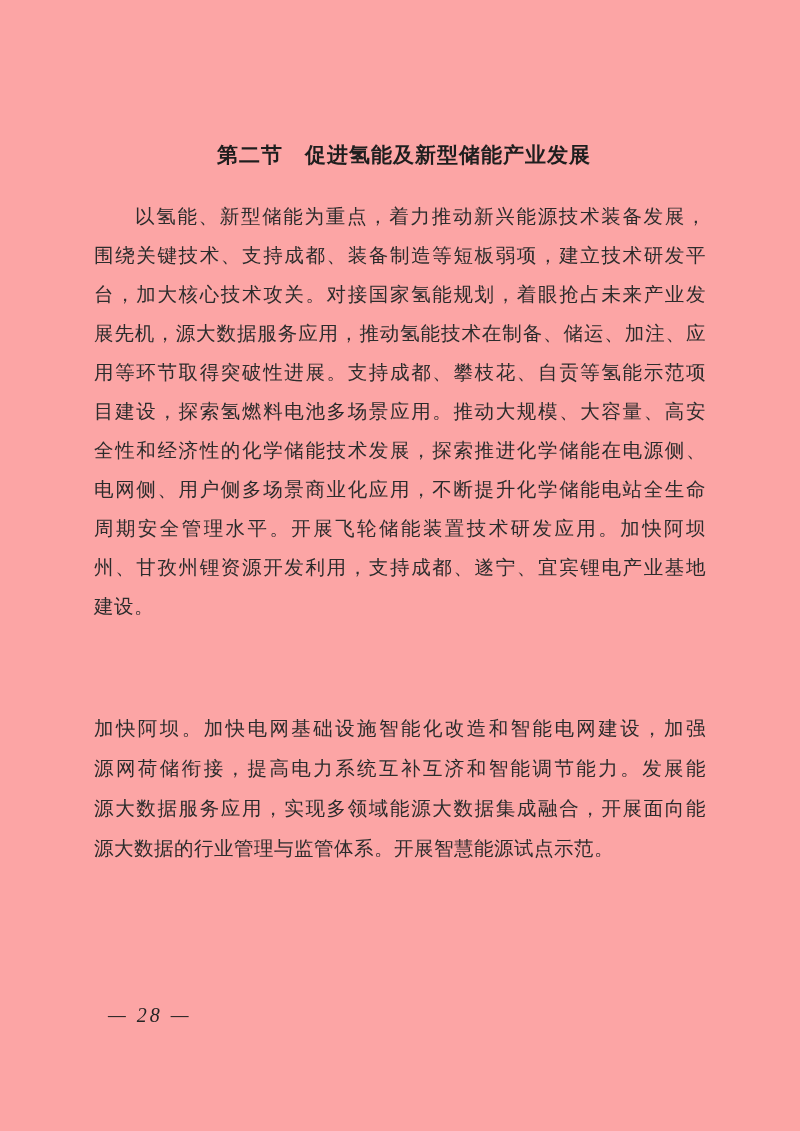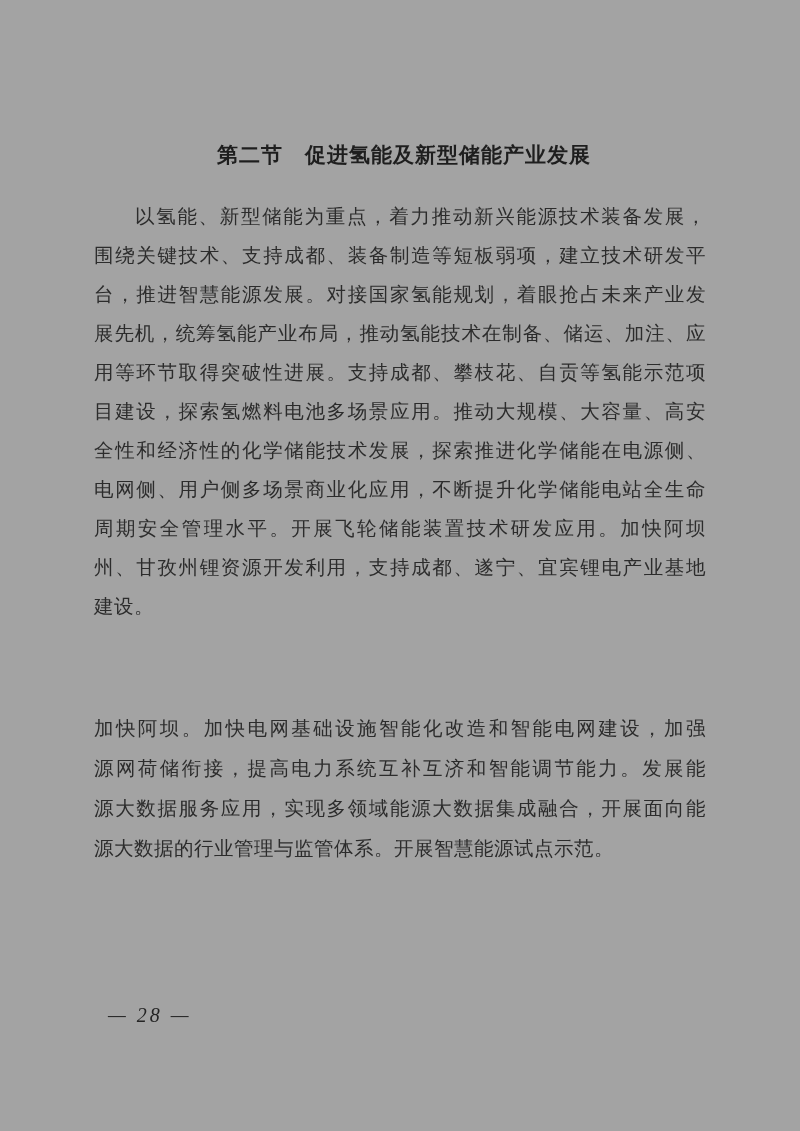--- a/index.html
+++ b/index.html
@@ -5,21 +5,21 @@
   html, body {
     margin: 0;
     padding: 0;
     background: #e8e8e8;
   }
   .page {
     position: relative;
     width: 800px;
     height: 1131px;
     margin: 0 auto;
-    background: #a3a3a3;
+    background: #fca5a5;
     font-family: "Liberation Serif", "DejaVu Serif", serif;
     color: #2c2c2c;
     overflow: hidden;
   }
   .section-heading {
     position: absolute;
     left: 98px;
     width: 612px;
     margin: 0;
     text-align: center;
@@ -64,22 +64,22 @@
 </head>
 <body>
 
 <div class="page">
 
   <h2 class="section-heading" id="heading-section-2">第二节　促进氢能及新型储能产业发展</h2>
 
   <div class="paragraph" id="paragraph-1">
     <div class="line line--indent">以氢能、新型储能为重点，着力推动新兴能源技术装备发展，</div>
     <div class="line">围绕关键技术、支持成都、装备制造等短板弱项，建立技术研发平</div>
-    <div class="line">台，推进智慧能源发展。对接国家氢能规划，着眼抢占未来产业发</div>
-    <div class="line">展先机，统筹氢能产业布局，推动氢能技术在制备、储运、加注、应</div>
+    <div class="line">台，加大核心技术攻关。对接国家氢能规划，着眼抢占未来产业发</div>
+    <div class="line">展先机，源大数据服务应用，推动氢能技术在制备、储运、加注、应</div>
     <div class="line">用等环节取得突破性进展。支持成都、攀枝花、自贡等氢能示范项</div>
     <div class="line">目建设，探索氢燃料电池多场景应用。推动大规模、大容量、高安</div>
     <div class="line">全性和经济性的化学储能技术发展，探索推进化学储能在电源侧、</div>
     <div class="line">电网侧、用户侧多场景商业化应用，不断提升化学储能电站全生命</div>
     <div class="line">周期安全管理水平。开展飞轮储能装置技术研发应用。加快阿坝</div>
     <div class="line">州、甘孜州锂资源开发利用，支持成都、遂宁、宜宾锂电产业基地</div>
     <div class="line line--end">建设。</div>
   </div>
 
 

